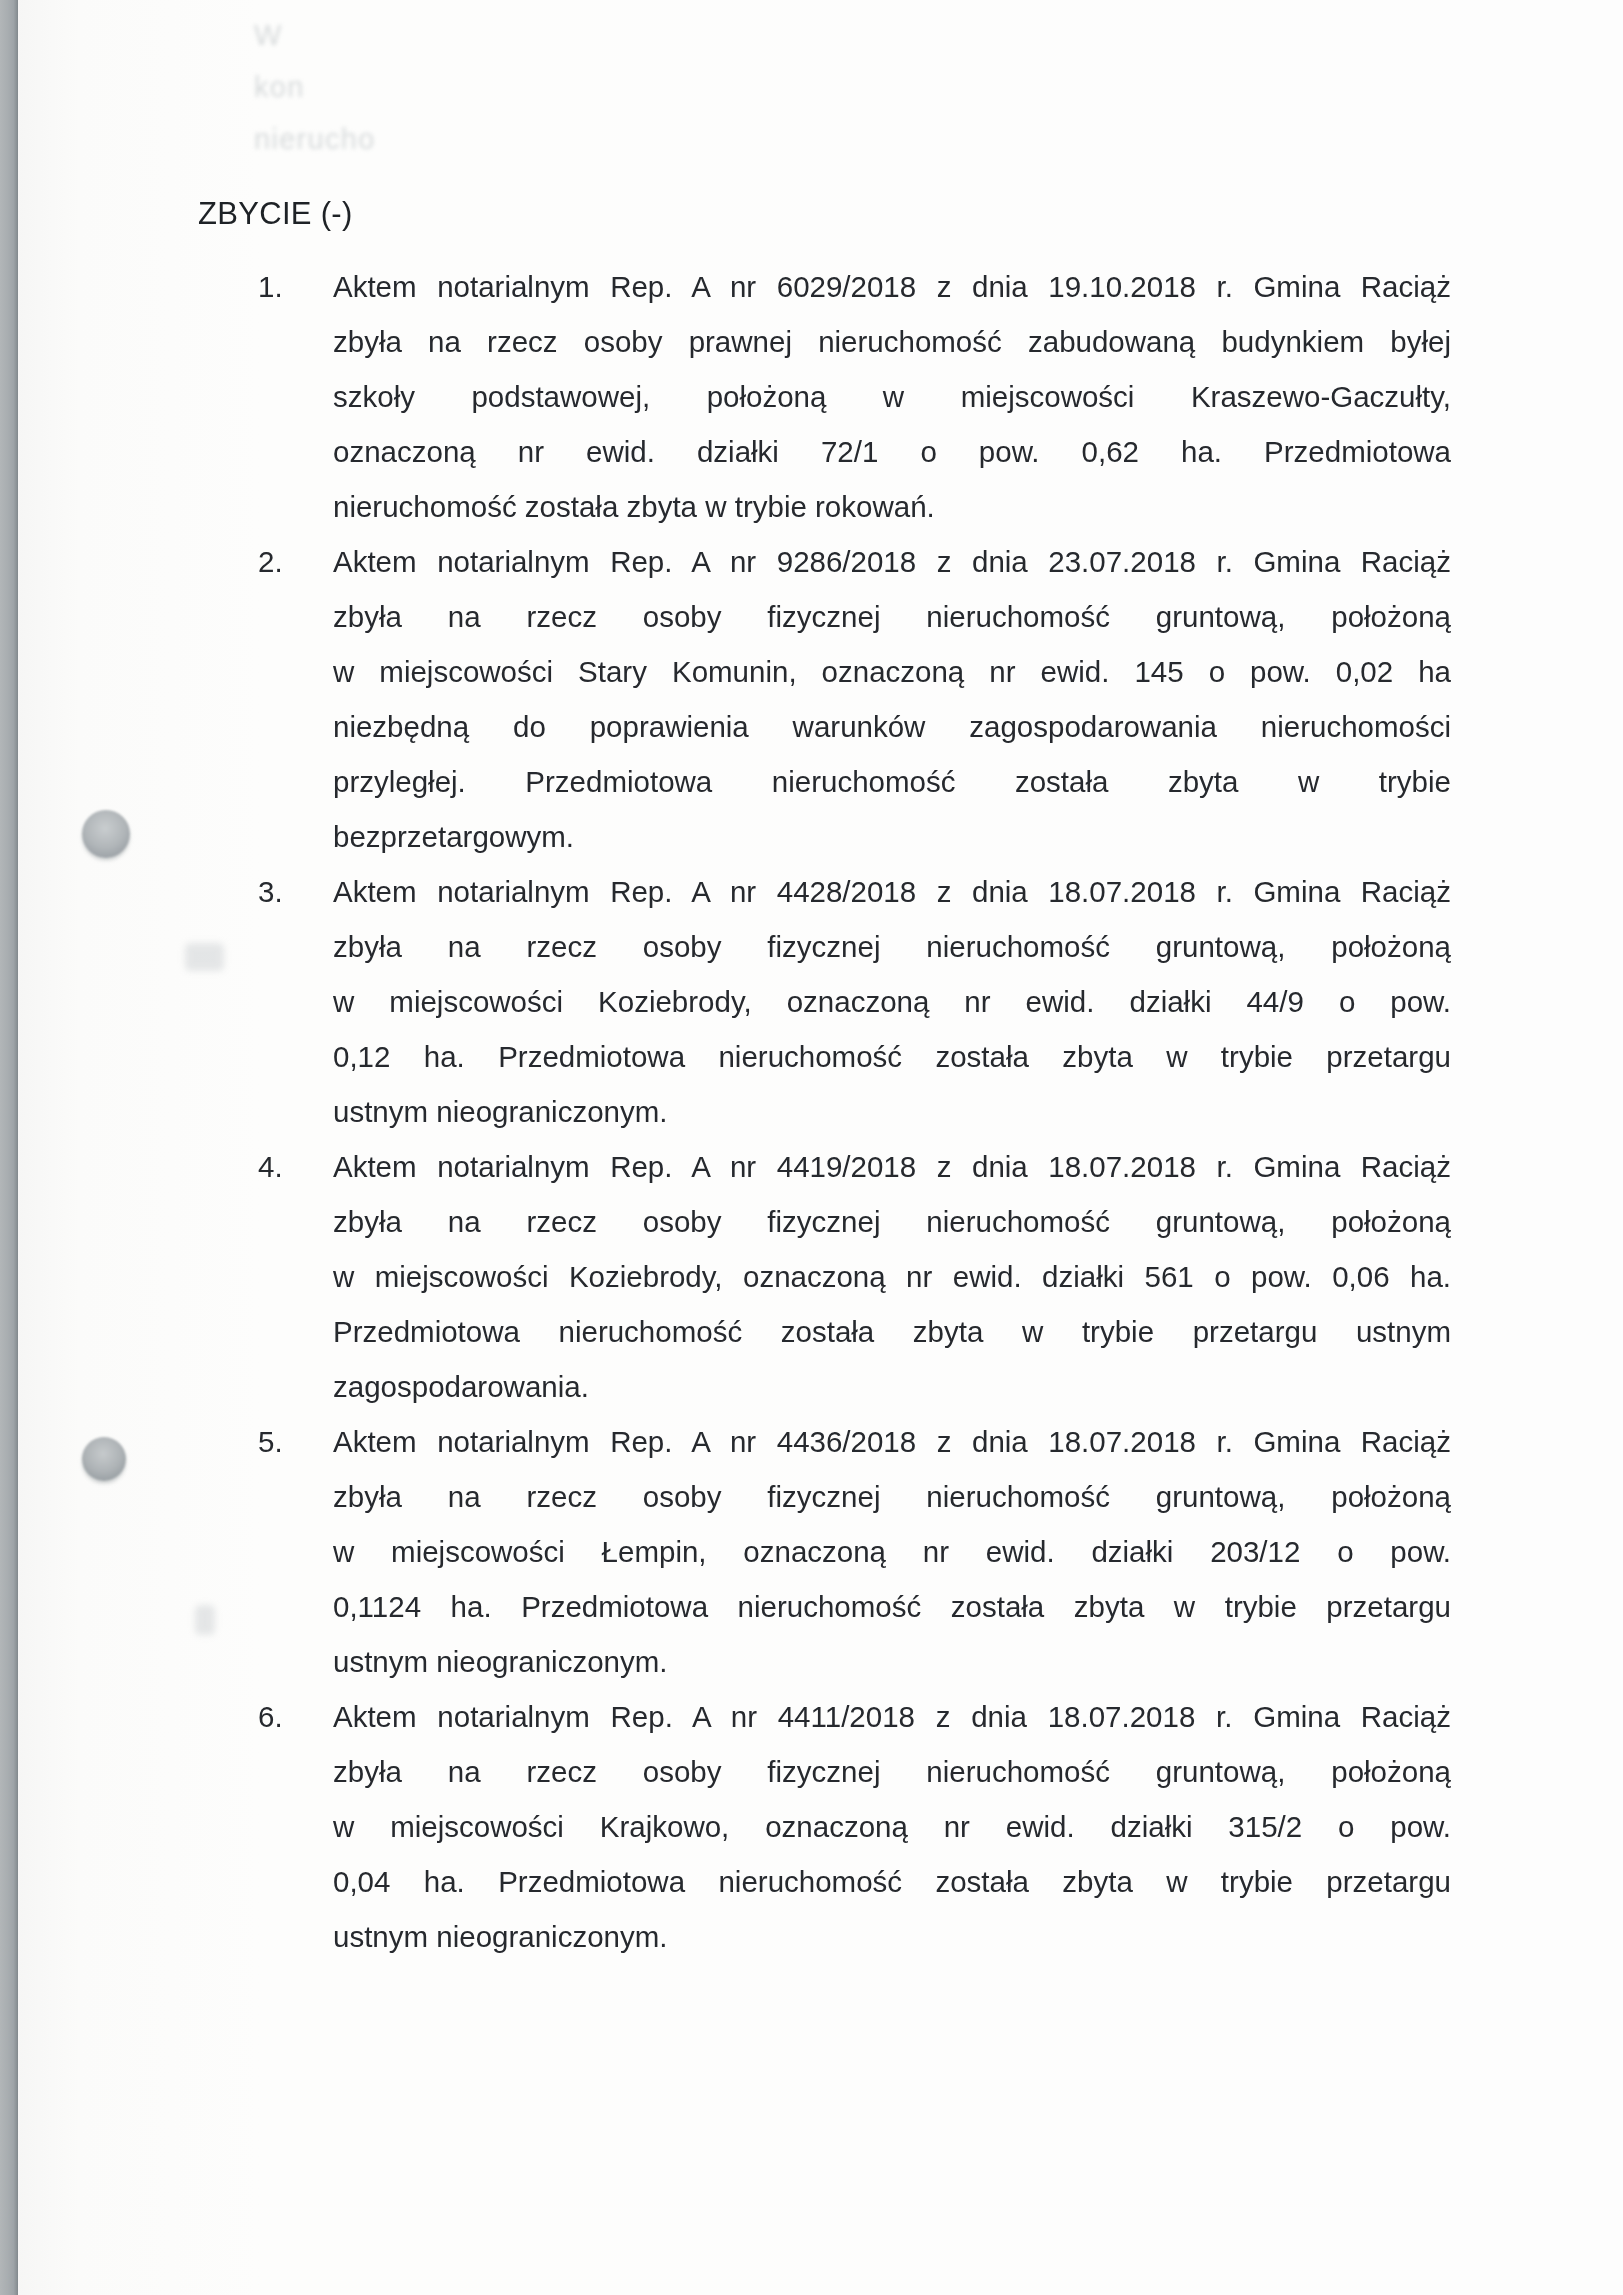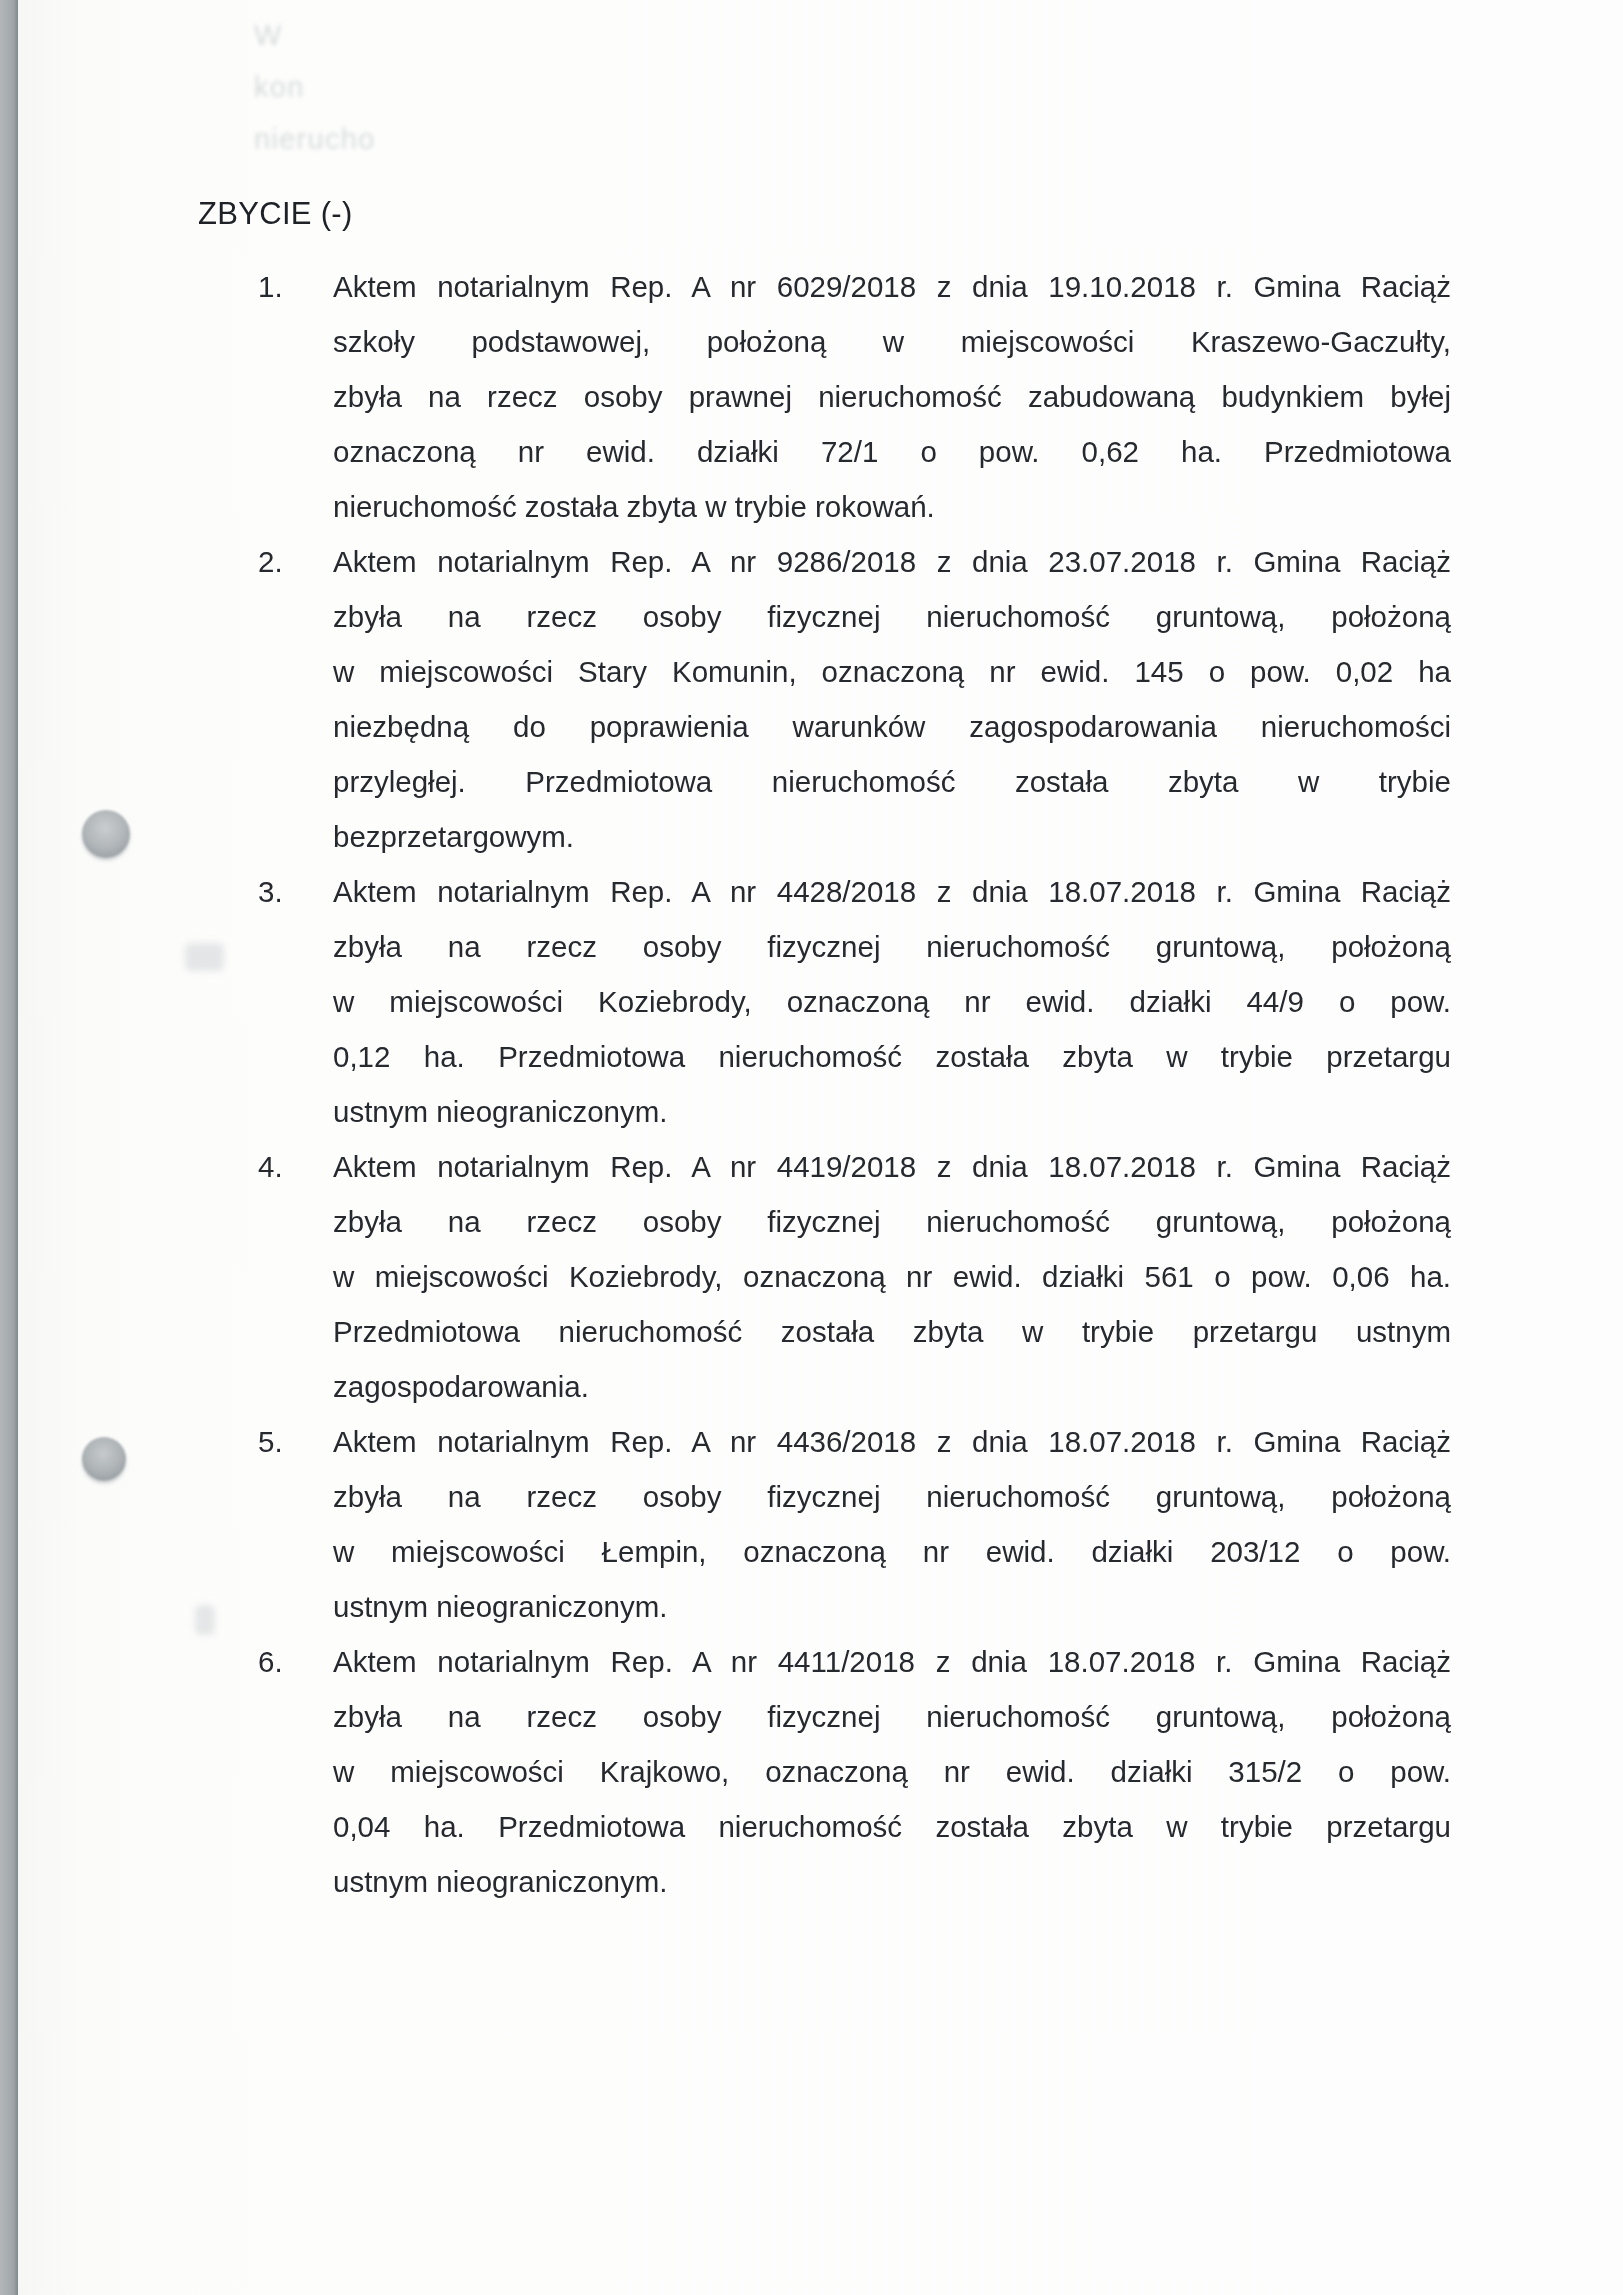--- a/index.html
+++ b/index.html
@@ -113,22 +113,22 @@
     <div>kon</div>
     <div>nierucho</div>
   </div>
 
   <h1 class="heading">ZBYCIE (-)</h1>
 
   <div class="list">
       <div class="item">
         <div class="num">1.</div>
         <div class="line">Aktem notarialnym Rep. A nr 6029/2018 z dnia 19.10.2018 r. Gmina Raciąż</div>
+        <div class="line">zbyła na rzecz osoby prawnej nieruchomość zabudowaną budynkiem byłej</div>
         <div class="line">szkoły podstawowej, położoną w miejscowości Kraszewo-Gaczułty,</div>
-        <div class="line">zbyła na rzecz osoby prawnej nieruchomość zabudowaną budynkiem byłej</div>
         <div class="line">oznaczoną nr ewid. działki 72/1 o pow. 0,62 ha. Przedmiotowa</div>
         <div class="line last">nieruchomość została zbyta w trybie rokowań.</div>
       </div>
       <div class="item">
         <div class="num">2.</div>
         <div class="line">Aktem notarialnym Rep. A nr 9286/2018 z dnia 23.07.2018 r. Gmina Raciąż</div>
         <div class="line">zbyła na rzecz osoby fizycznej nieruchomość gruntową, położoną</div>
         <div class="line">w miejscowości Stary Komunin, oznaczoną nr ewid. 145 o pow. 0,02 ha</div>
         <div class="line">niezbędną do poprawienia warunków zagospodarowania nieruchomości</div>
         <div class="line">przyległej. Przedmiotowa nieruchomość została zbyta w trybie</div>
@@ -148,20 +148,21 @@
         <div class="line">zbyła na rzecz osoby fizycznej nieruchomość gruntową, położoną</div>
         <div class="line">w miejscowości Koziebrody, oznaczoną nr ewid. działki 561 o pow. 0,06 ha.</div>
         <div class="line">Przedmiotowa nieruchomość została zbyta w trybie przetargu ustnym</div>
         <div class="line last">zagospodarowania.</div>
       </div>
       <div class="item">
         <div class="num">5.</div>
         <div class="line">Aktem notarialnym Rep. A nr 4436/2018 z dnia 18.07.2018 r. Gmina Raciąż</div>
         <div class="line">zbyła na rzecz osoby fizycznej nieruchomość gruntową, położoną</div>
         <div class="line">w miejscowości Łempin, oznaczoną nr ewid. działki 203/12 o pow.</div>
+        <div class="line">0,1124 ha. Przedmiotowa nieruchomość została zbyta w trybie przetargu</div>
         <div class="line last">ustnym nieograniczonym.</div>
       </div>
       <div class="item">
         <div class="num">6.</div>
         <div class="line">Aktem notarialnym Rep. A nr 4411/2018 z dnia 18.07.2018 r. Gmina Raciąż</div>
         <div class="line">zbyła na rzecz osoby fizycznej nieruchomość gruntową, położoną</div>
         <div class="line">w miejscowości Krajkowo, oznaczoną nr ewid. działki 315/2 o pow.</div>
         <div class="line">0,04 ha. Przedmiotowa nieruchomość została zbyta w trybie przetargu</div>
         <div class="line last">ustnym nieograniczonym.</div>
       </div>

